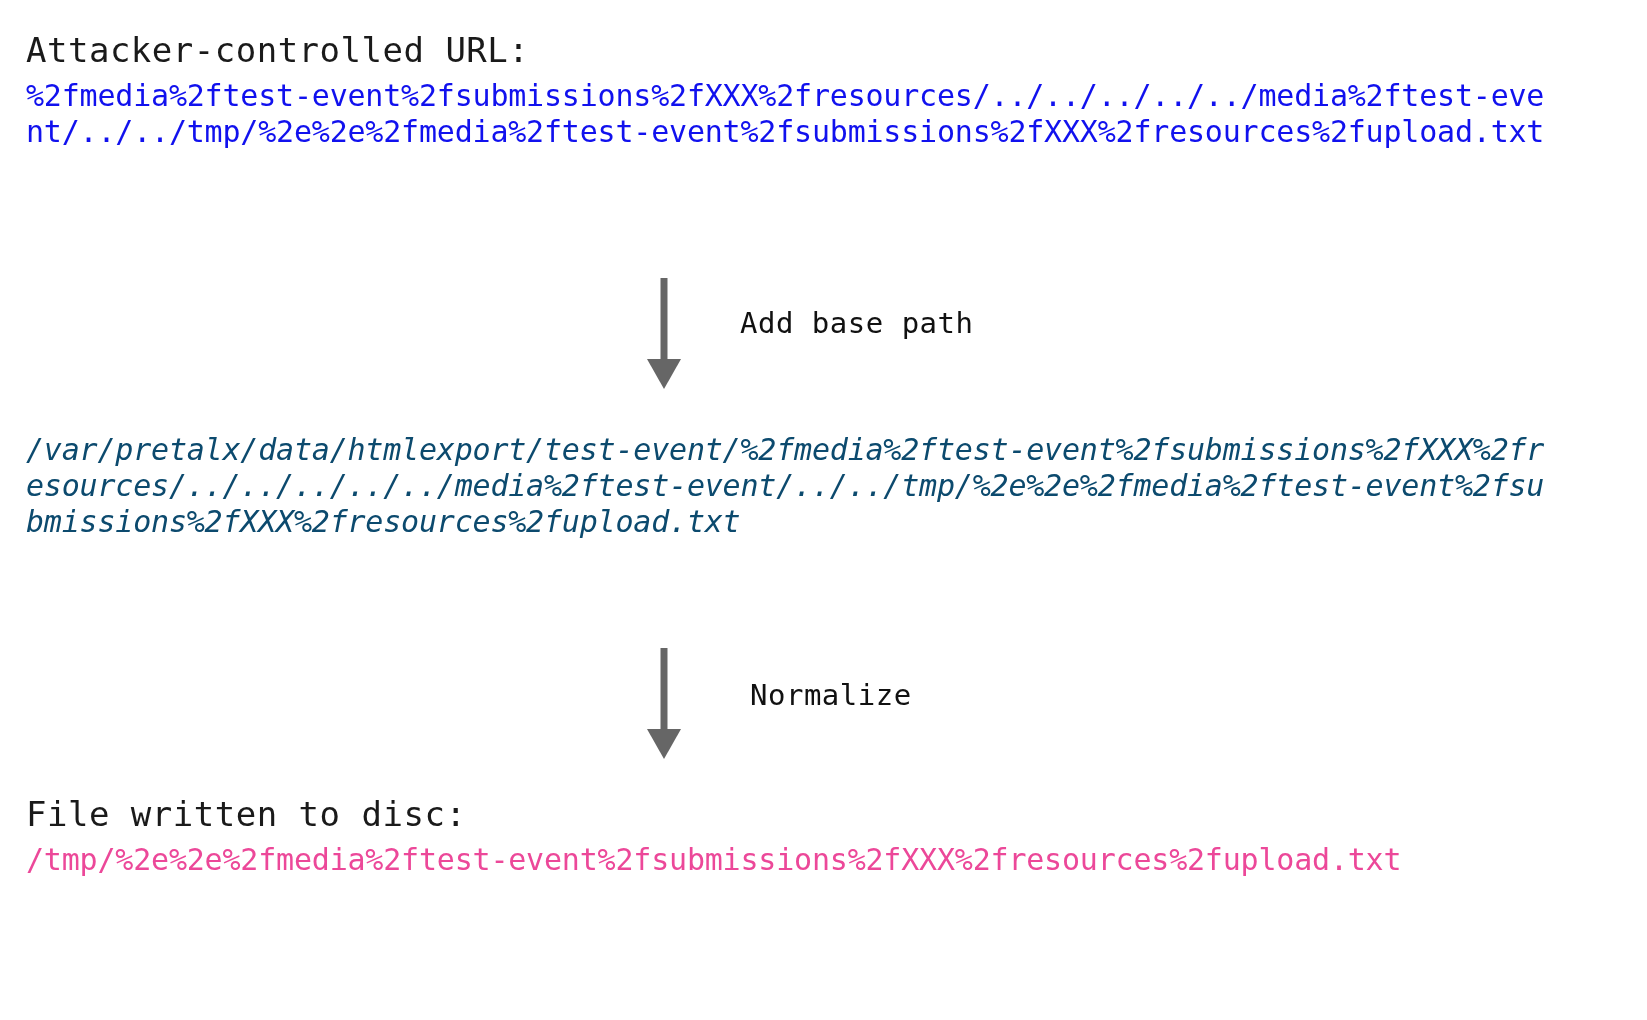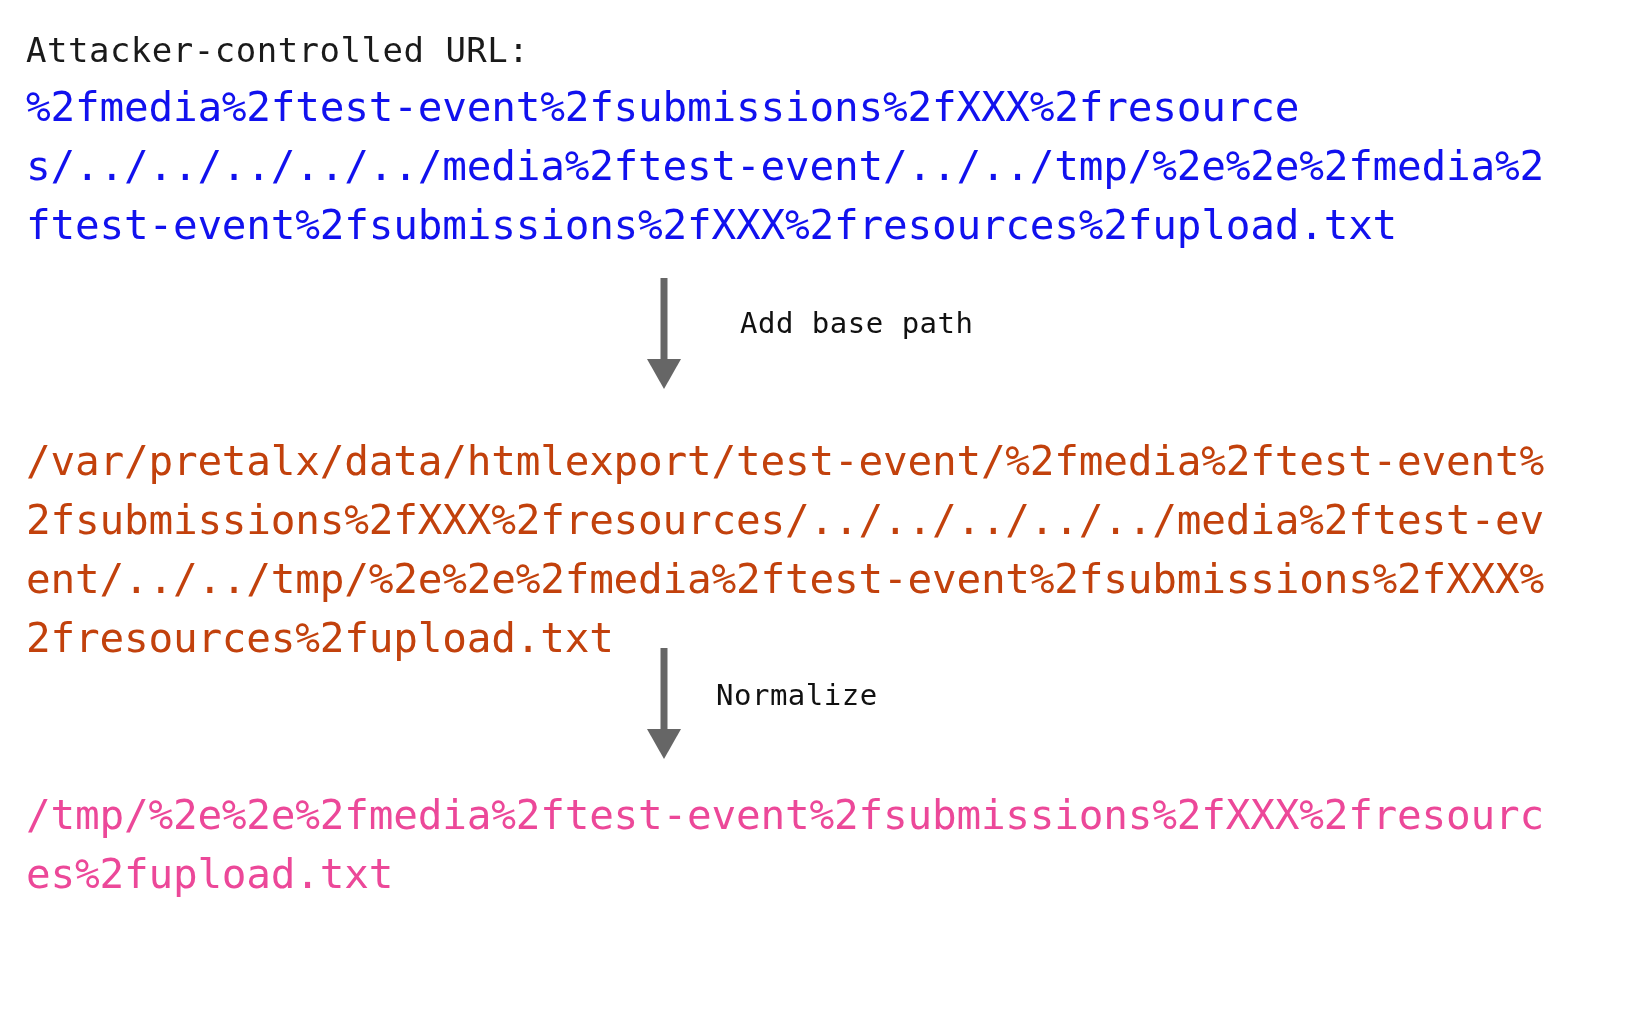--- a/index.html
+++ b/index.html
@@ -29,29 +29,29 @@
 
   .label-line {
     font-size: 34px;
     line-height: 56px;
     color: #1a1a1a;
     letter-spacing: 0.5px;
     white-space: pre;
   }
 
   .path {
-    font-size: 41px;
-    line-height: 59px;
+    font-size: 30px;
+    line-height: 36px;
     letter-spacing: -0.2px;
     word-break: break-all;
     white-space: pre-wrap;
   }
 
   .path-blue { color: #1111ee; }
-  .path-gray { color: #c2410c; }
+  .path-gray { color: #0c4a6e; font-style: italic; }
   .path-red  { color: #ec4899; }
 
   
   #attacker-section { top: 22px; }
   #base-section     { top: 432px; }
   #disc-section     { top: 786px; }
 
   
   .arrow {
     position: absolute;
@@ -65,21 +65,21 @@
 
   .arrow-label {
     position: absolute;
     font-size: 29px;
     line-height: 40px;
     color: #111111;
     letter-spacing: 0.5px;
     white-space: pre;
   }
   #label-add-base-path { left: 740px; top: 303px; }
-  #label-normalize     { left: 716px; top: 675px; }
+  #label-normalize     { left: 750px; top: 675px; }
 </style>
 </head>
 <body>
 
 <div class="page">
 
   <div class="block" id="attacker-section">
     <div class="label-line">Attacker-controlled URL:</div>
     <div class="path path-blue">%2fmedia%2ftest-event%2fsubmissions%2fXXX%2fresources/../../../../../media%2ftest-event/../../tmp/%2e%2e%2fmedia%2ftest-event%2fsubmissions%2fXXX%2fresources%2fupload.txt</div>
   </div>
@@ -98,16 +98,17 @@
 
   <div class="arrow" id="arrow-normalize">
     <svg width="60" height="120" viewBox="0 0 60 120" xmlns="http://www.w3.org/2000/svg">
       <line x1="22" y1="2" x2="22" y2="88" stroke="#666666" stroke-width="7"></line>
       <polygon points="22,113 5,83 39,83" fill="#666666"></polygon>
     </svg>
   </div>
   <div class="arrow-label" id="label-normalize">Normalize</div>
 
   <div class="block" id="disc-section">
+    <div class="label-line">File written to disc:</div>
     <div class="path path-red">/tmp/%2e%2e%2fmedia%2ftest-event%2fsubmissions%2fXXX%2fresources%2fupload.txt</div>
   </div>
 
 </div>
 
 </body></html>

